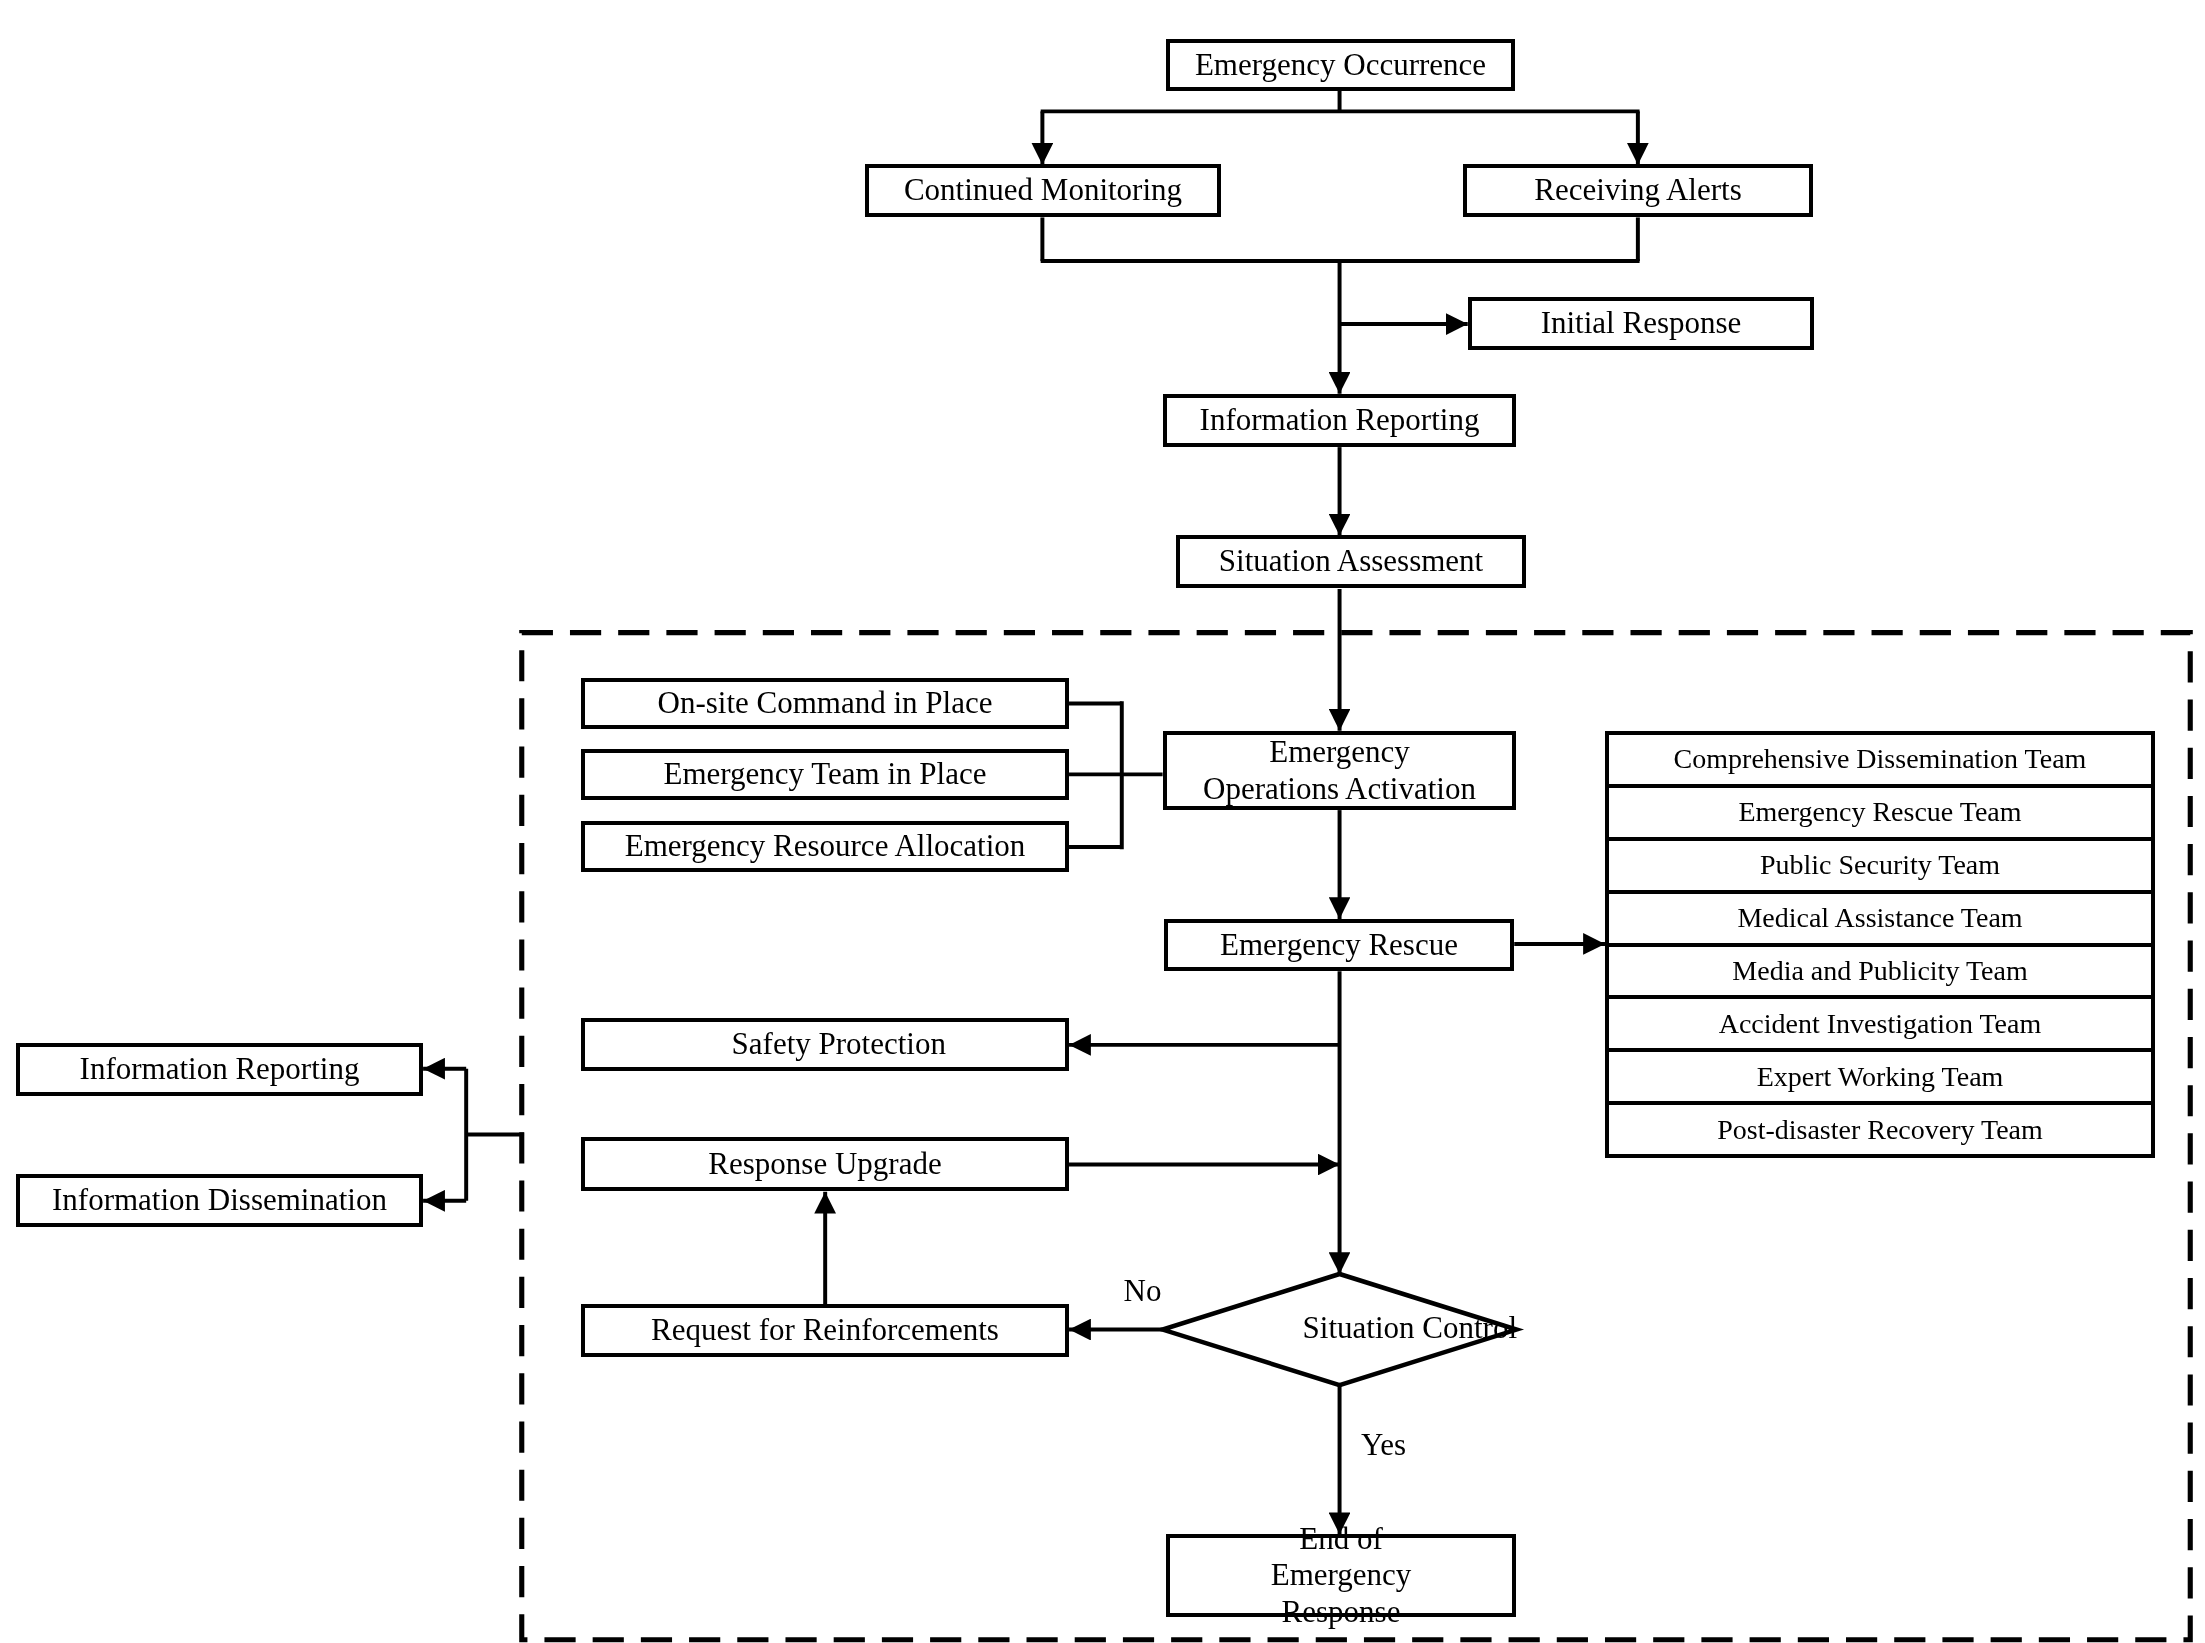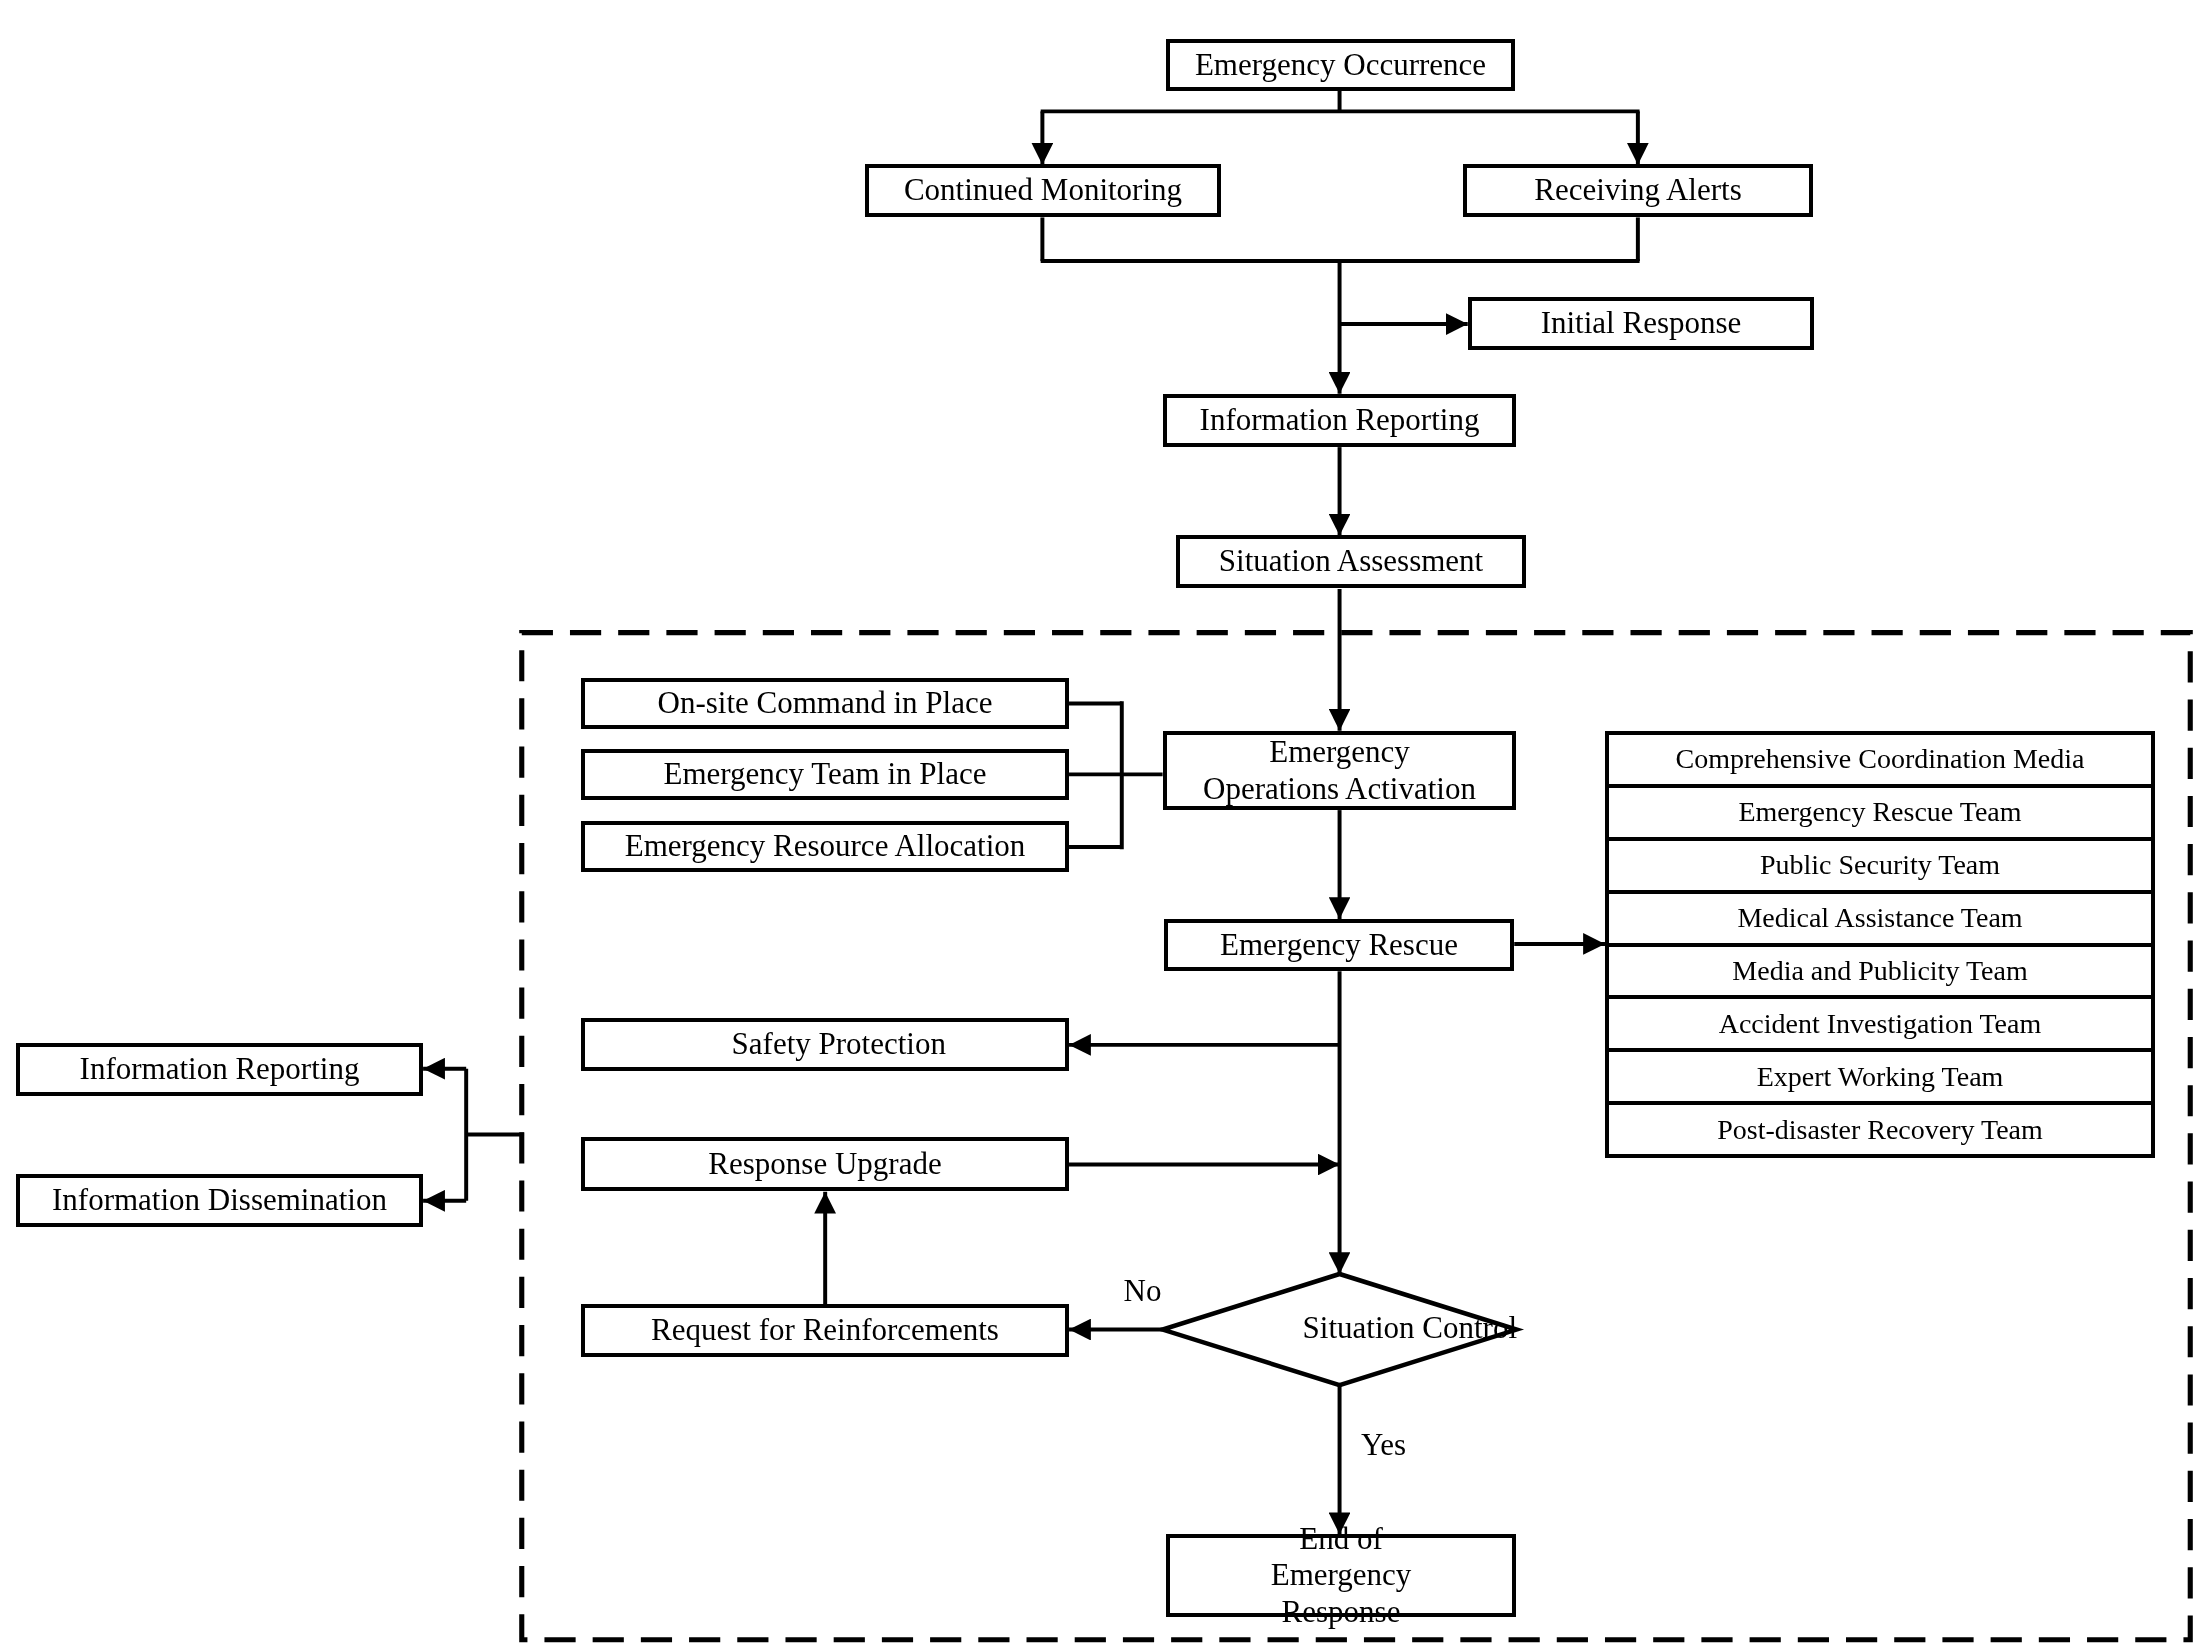--- a/index.html
+++ b/index.html
@@ -135,21 +135,21 @@
 
   <div class="node" style="left:581px; top:749px; width:488px; height:51px;">Emergency Team in Place</div>
 
   <div class="node" style="left:581px; top:821px; width:488px; height:51px;">Emergency Resource Allocation</div>
 
   <div class="node" style="left:1163px; top:731px; width:353px; height:79px; padding:0 34px;">Emergency Operations Activation</div>
 
   <div class="node" style="left:1164px; top:919px; width:350px; height:52px;">Emergency Rescue</div>
 
   <div class="teams" style="left:1605px; top:731px; width:550px; height:427px;">
-    <div class="team-row">Comprehensive Coordination Media</div>
+    <div class="team-row">Comprehensive Dissemination Team</div>
     <div class="team-row">Emergency Rescue Team</div>
     <div class="team-row">Public Security Team</div>
     <div class="team-row">Medical Assistance Team</div>
     <div class="team-row">Media and Publicity Team</div>
     <div class="team-row">Accident Investigation Team</div>
     <div class="team-row">Expert Working Team</div>
     <div class="team-row">Post-disaster Recovery Team</div>
   </div>
 
   <div class="node" style="left:581px; top:1018px; width:488px; height:53px;padding-left:32px;">Safety Protection</div>

